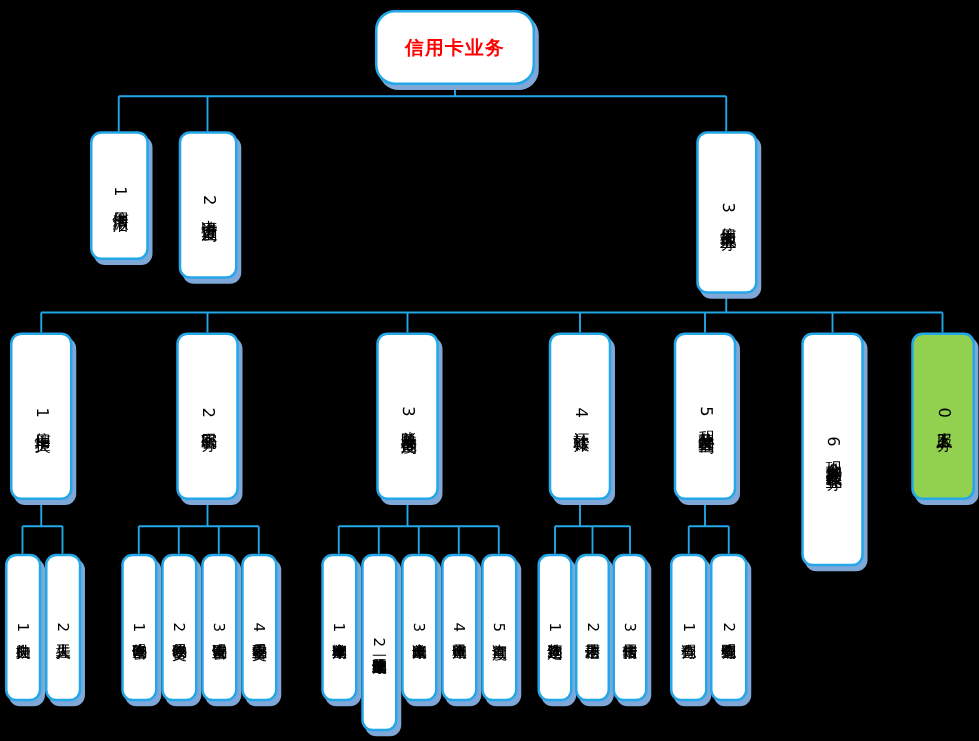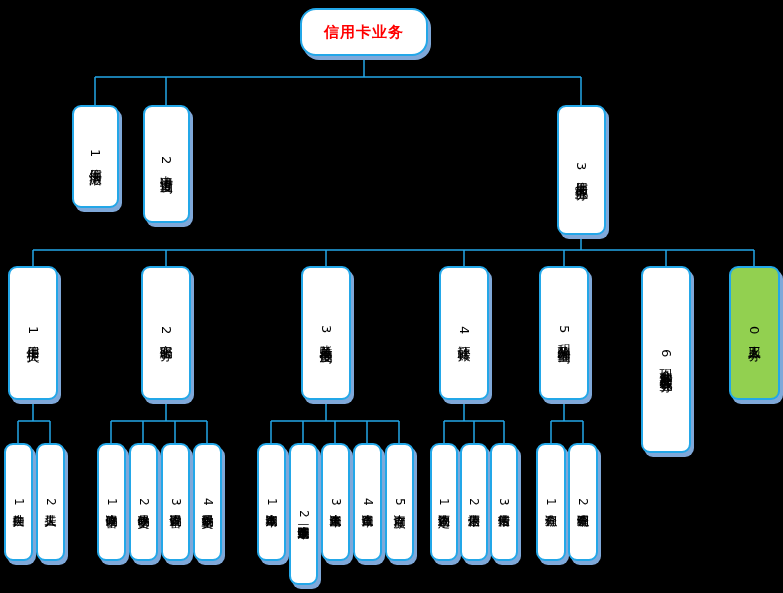--- a/index.html
+++ b/index.html
@@ -46,21 +46,21 @@
       <path d="M166 400 L166 421 M111 421 L207 421 M111 421 L111 443 M143 421 L143 443 M175 421 L175 443 M207 421 L207 443"></path>
 
       <path d="M326 400 L326 421 M271 421 L399 421 M271 421 L271 443 M303 421 L303 443 M335 421 L335 443 M367 421 L367 443 M399 421 L399 443"></path>
 
       <path d="M464 400 L464 421 M444 421 L504 421 M444 421 L444 443 M474 421 L474 443 M504 421 L504 443"></path>
 
       <path d="M564 400 L564 421 M551 421 L583 421 M551 421 L551 443 M583 421 L583 443"></path>
     </g>
   </svg>
 
-  <div class="node root-node" style="left:300px;top:8px;width:128px;height:48px">信用卡业务</div>
+  <div class="node root-node" style="left:300px;top:8px;width:128px;height:60px">信用卡业务</div>
 
   <div class="node v" style="left:72px;top:105px;width:47px;height:103px">1信用卡激活</div>
   <div class="node v" style="left:143px;top:105px;width:47px;height:118px">2申请进度查询</div>
   <div class="node v" style="left:557px;top:105px;width:49px;height:130px">3信用卡其他业务</div>
 
   <div class="node v" style="left:8px;top:266px;width:50px;height:134px">1信用卡挂失</div>
   <div class="node v" style="left:141px;top:266px;width:50px;height:134px">2密码服务</div>
   <div class="node v" style="left:301px;top:266px;width:50px;height:134px">3账单及额度查询</div>
   <div class="node v" style="left:439px;top:266px;width:50px;height:134px">4还款转账</div>
   <div class="node v" style="left:539px;top:266px;width:50px;height:134px">5积分及明细查询</div>

